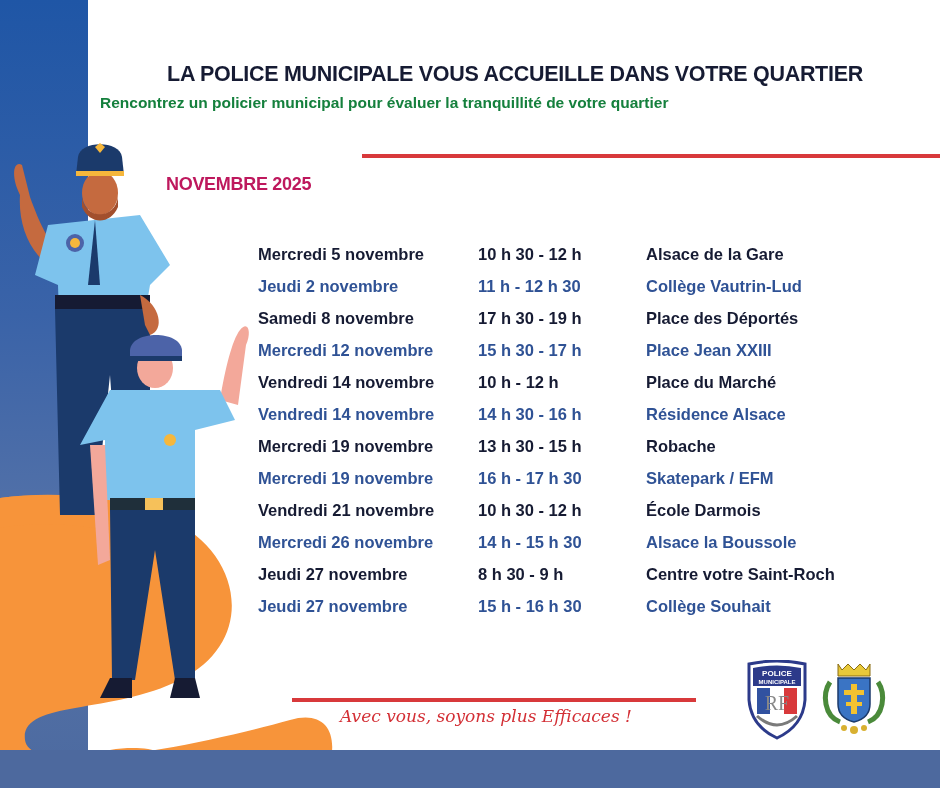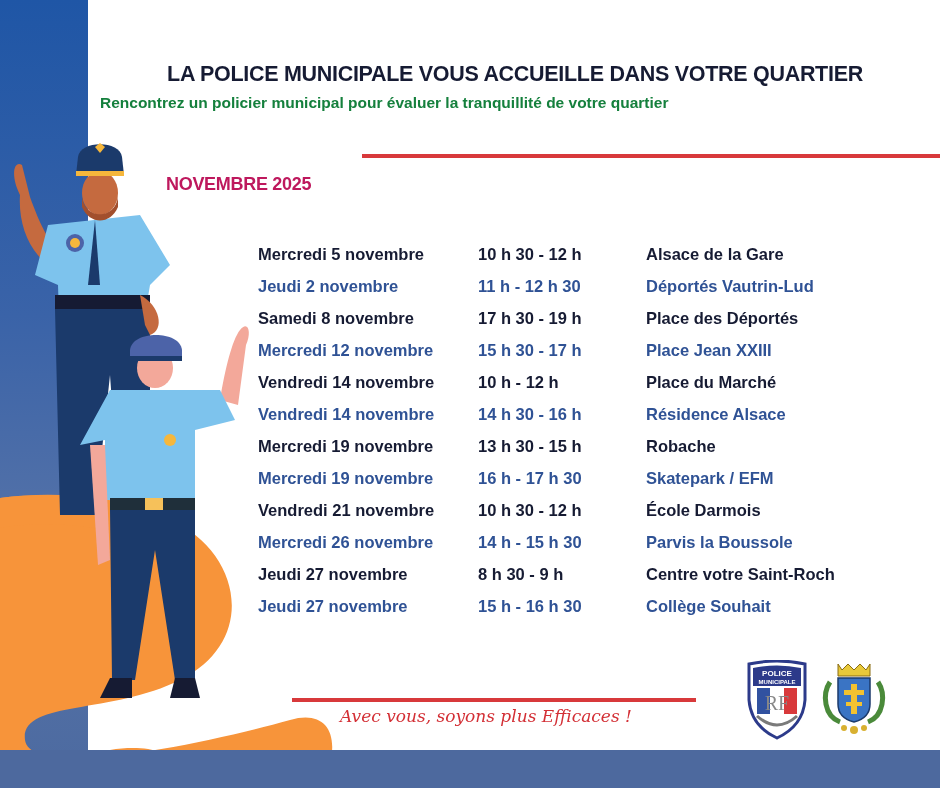--- a/index.html
+++ b/index.html
@@ -72,21 +72,21 @@
 
 <div class="schedule">
   <div class="row dark">
       <span class="c-day">Mercredi 5 novembre</span>
       <span class="c-time">10 h 30 - 12 h</span>
       <span class="c-place">Alsace de la Gare</span>
     </div>
   <div class="row blue">
       <span class="c-day">Jeudi 2 novembre</span>
       <span class="c-time">11 h - 12 h 30</span>
-      <span class="c-place">Déportés Vautrin-Lud</span>
+      <span class="c-place">Collège Vautrin-Lud</span>
     </div>
   <div class="row dark">
       <span class="c-day">Samedi 8 novembre</span>
       <span class="c-time">17 h 30 - 19 h</span>
       <span class="c-place">Place des Déportés</span>
     </div>
   <div class="row blue">
       <span class="c-day">Mercredi 12 novembre</span>
       <span class="c-time">15 h 30 - 17 h</span>
       <span class="c-place">Place Jean XXIII</span>
@@ -112,21 +112,21 @@
       <span class="c-place">Skatepark / EFM</span>
     </div>
   <div class="row dark">
       <span class="c-day">Vendredi 21 novembre</span>
       <span class="c-time">10 h 30 - 12 h</span>
       <span class="c-place">École Darmois</span>
     </div>
   <div class="row blue">
       <span class="c-day">Mercredi 26 novembre</span>
       <span class="c-time">14 h - 15 h 30</span>
-      <span class="c-place">Parvis la Boussole</span>
+      <span class="c-place">Alsace la Boussole</span>
     </div>
   <div class="row dark">
       <span class="c-day">Jeudi 27 novembre</span>
       <span class="c-time">8 h 30 - 9 h</span>
       <span class="c-place">Centre votre Saint-Roch</span>
     </div>
   <div class="row blue">
       <span class="c-day">Jeudi 27 novembre</span>
       <span class="c-time">15 h - 16 h 30</span>
       <span class="c-place">Collège Souhait</span>

